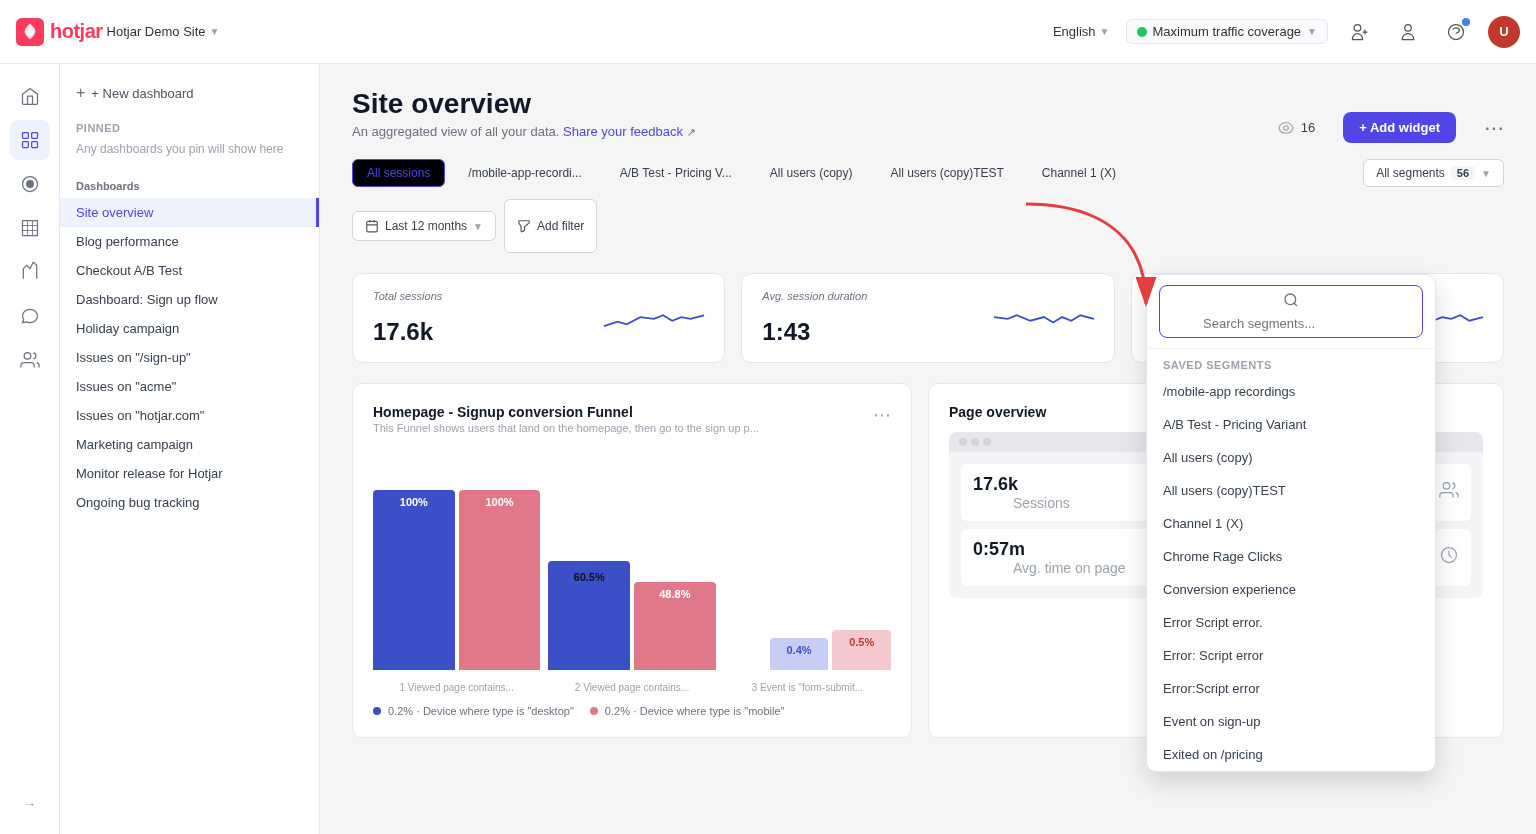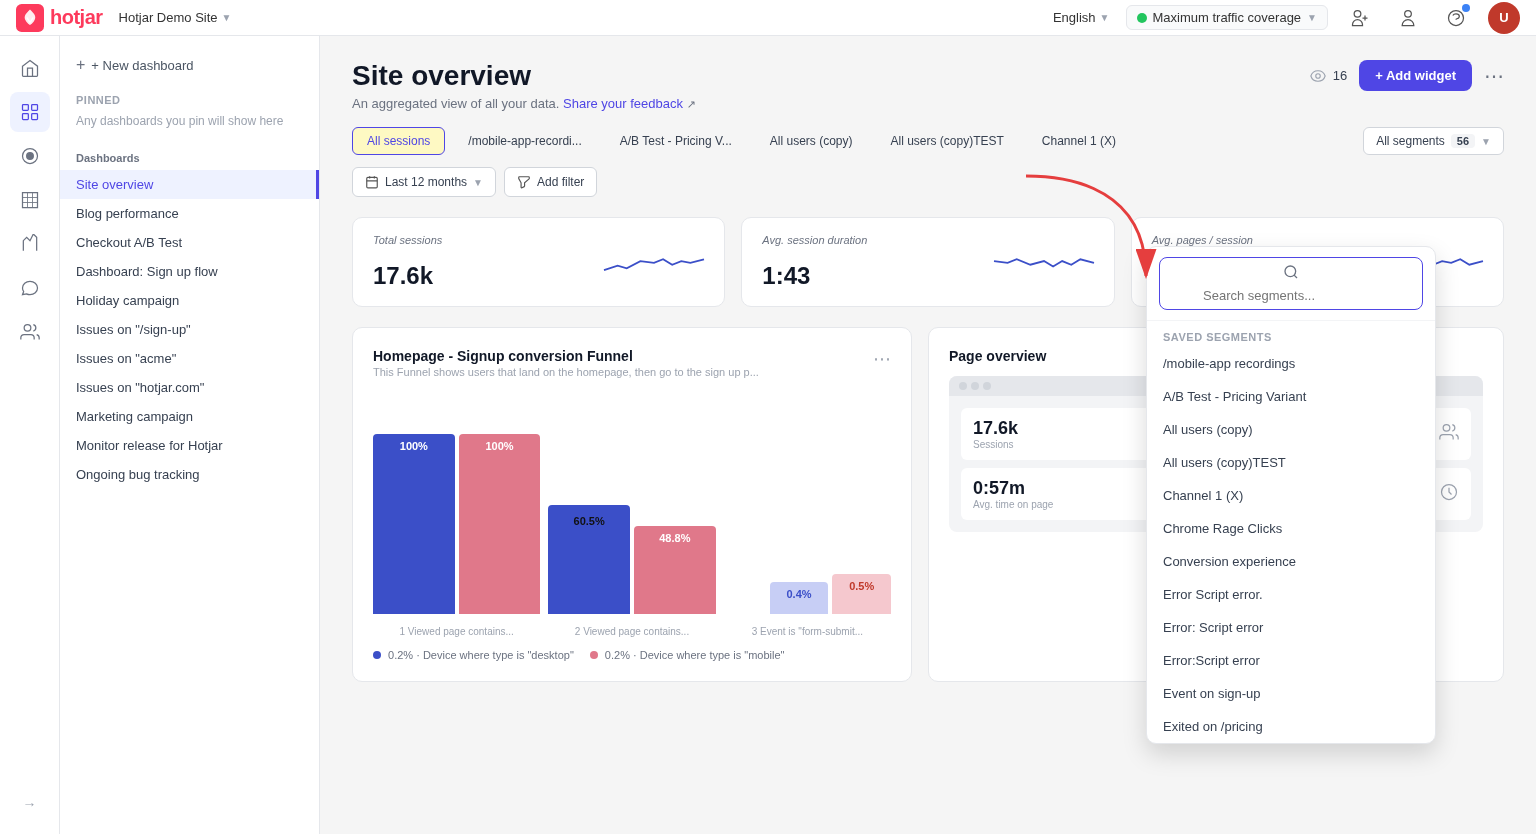--- a/index.html
+++ b/index.html
@@ -1,26 +1,25 @@
 <!DOCTYPE html>
 <html><head>
   <meta charset="utf-8">
   <style>
     * { box-sizing: border-box; margin: 0; padding: 0; }
     body { font-family: -apple-system, BlinkMacSystemFont, 'Segoe UI', sans-serif; background: #f5f5f5; display: flex; flex-direction: column; height: 834px; overflow: hidden; }
 
     
     .topnav {
-      height: 36px;
+      height: 64px;
       background: #fff;
       border-bottom: 1px solid #e5e7eb;
       display: flex;
       align-items: center;
       padding: 8px 16px;
-      gap: 12px;
       z-index: 100;
       flex-shrink: 0;
     }
     .topnav-logo {
       display: flex; align-items: center; gap: 6px; font-weight: 700; font-size: 18px; color: #fd3a5c;
     }
     .hotjar-icon {
       width: 28px; height: 28px;
     }
     .site-selector {
@@ -86,52 +85,52 @@
     
     .main-content {
       flex: 1; overflow-y: auto; padding: 24px 32px; position: relative;
     }
     .page-header {
       display: flex; align-items: flex-start; justify-content: space-between; margin-bottom: 16px;
     }
     .page-title { font-size: 28px; font-weight: 700; color: #111827; }
     .page-subtitle { font-size: 13px; color: #6b7280; margin-top: 4px; }
     .page-subtitle a { color: #4f46e5; text-decoration: none; }
-    .page-header-actions { display: flex; align-items: center; gap: 12px; }
+    .page-header-actions { display: flex; align-items: center; gap: 28px; margin-top: 24px; }
     .viewers { display: flex; align-items: center; gap: 6px; font-size: 13px; color: #374151; }
     .add-widget-btn {
       background: #4f46e5; color: #fff; border: none; border-radius: 8px; padding: 8px 16px; font-size: 13px; font-weight: 600; cursor: pointer; display: flex; align-items: center; gap: 6px;
     }
     .more-btn { color: #6b7280; font-size: 20px; cursor: pointer; background: none; border: none; }
 
     
     .segments-bar {
       display: flex; align-items: center; gap: 8px; margin-bottom: 12px; flex-wrap: nowrap; overflow: hidden;
     }
     .segment-tab {
       padding: 6px 14px; border-radius: 6px; font-size: 12px; cursor: pointer; white-space: nowrap; border: 1px solid transparent; color: #374151;
     }
-    .segment-tab.active { border-color: #4f46e5; color: #4f46e5; background: #fef9c3; }
+    .segment-tab.active { border-color: #4f46e5; color: #4f46e5; background: #000000; }
     .segment-tab:not(.active) { color: #374151; background: transparent; }
     .all-segments-btn {
       margin-left: auto; display: flex; align-items: center; gap: 6px; padding: 6px 12px; border: 1px solid #d1d5db; border-radius: 6px; font-size: 12px; font-weight: 500; cursor: pointer; background: #fff; color: #374151; white-space: nowrap;
     }
     .all-segments-count {
       background: #f3f4f6; border-radius: 4px; padding: 1px 6px; font-size: 11px; font-weight: 600;
     }
 
     
     .filter-bar {
       display: flex; align-items: center; gap: 8px; margin-bottom: 20px;
     }
     .date-filter-btn {
       display: flex; align-items: center; gap: 6px; padding: 7px 12px; border: 1px solid #d1d5db; border-radius: 6px; font-size: 12px; font-weight: 500; cursor: pointer; background: #fff; color: #374151;
     }
     .add-filter-btn {
-      display: flex; align-items: center; gap: 6px; padding: 7px 12px; border: 1px solid #d1d5db; border-radius: 6px; font-size: 12px; font-weight: 500; cursor: pointer; background: #fff; color: #374151;
+      display: flex; align-items: center; gap: 6px; padding: 19px 12px; border: 1px solid #d1d5db; border-radius: 6px; font-size: 12px; font-weight: 500; cursor: pointer; background: #fff; color: #374151;
     }
 
     
     .stats-row { display: flex; gap: 16px; margin-bottom: 20px; }
     .stat-card {
       flex: 1; background: #fff; border: 1px solid #e5e7eb; border-radius: 10px; padding: 16px 20px; display: flex; align-items: center; justify-content: space-between;
     }
     .stat-card-left .stat-label { font-size: 11px; color: #6b7280; margin-bottom: 16px; font-style: italic; }
     .stat-card-left .stat-value { font-size: 24px; font-weight: 700; color: #111827; }
     .mini-chart { width: 100px; height: 40px; }
@@ -182,21 +181,21 @@
       background: #e5e7eb; padding: 6px 10px; display: flex; align-items: center; gap: 4px;
     }
     .browser-dot { width: 8px; height: 8px; border-radius: 50%; background: #d1d5db; }
     .browser-content {
       padding: 12px; display: flex; flex-direction: column; gap: 8px;
     }
     .mini-stat-card {
       background: #fff; border-radius: 6px; padding: 10px 12px; display: flex; align-items: center; justify-content: space-between;
     }
     .mini-stat-val { font-size: 18px; font-weight: 700; color: #111827; }
-    .mini-stat-label { font-size: 10px; color: #9ca3af; }
+    .mini-stat-label { font-size: 14px; color: #9ca3af; margin-left: 40px; }
     .mini-stat-icon { font-size: 18px; color: #9ca3af; }
     .segments-dropdown {
       position: absolute; top: 210px; right: 100px; width: 290px; background: #fff; border: 1px solid #e5e7eb; border-radius: 10px; box-shadow: 0 10px 25px rgba(0,0,0,0.15); z-index: 200;
     }
     .dropdown-search {
       padding: 10px 12px; border-bottom: 1px solid #f3f4f6;
     }
     .dropdown-search-inner {
       display: flex; align-items: center; gap: 8px; border: 1.5px solid #4f46e5; border-radius: 8px; padding: 6px 10px; flex-direction: column;
     }

